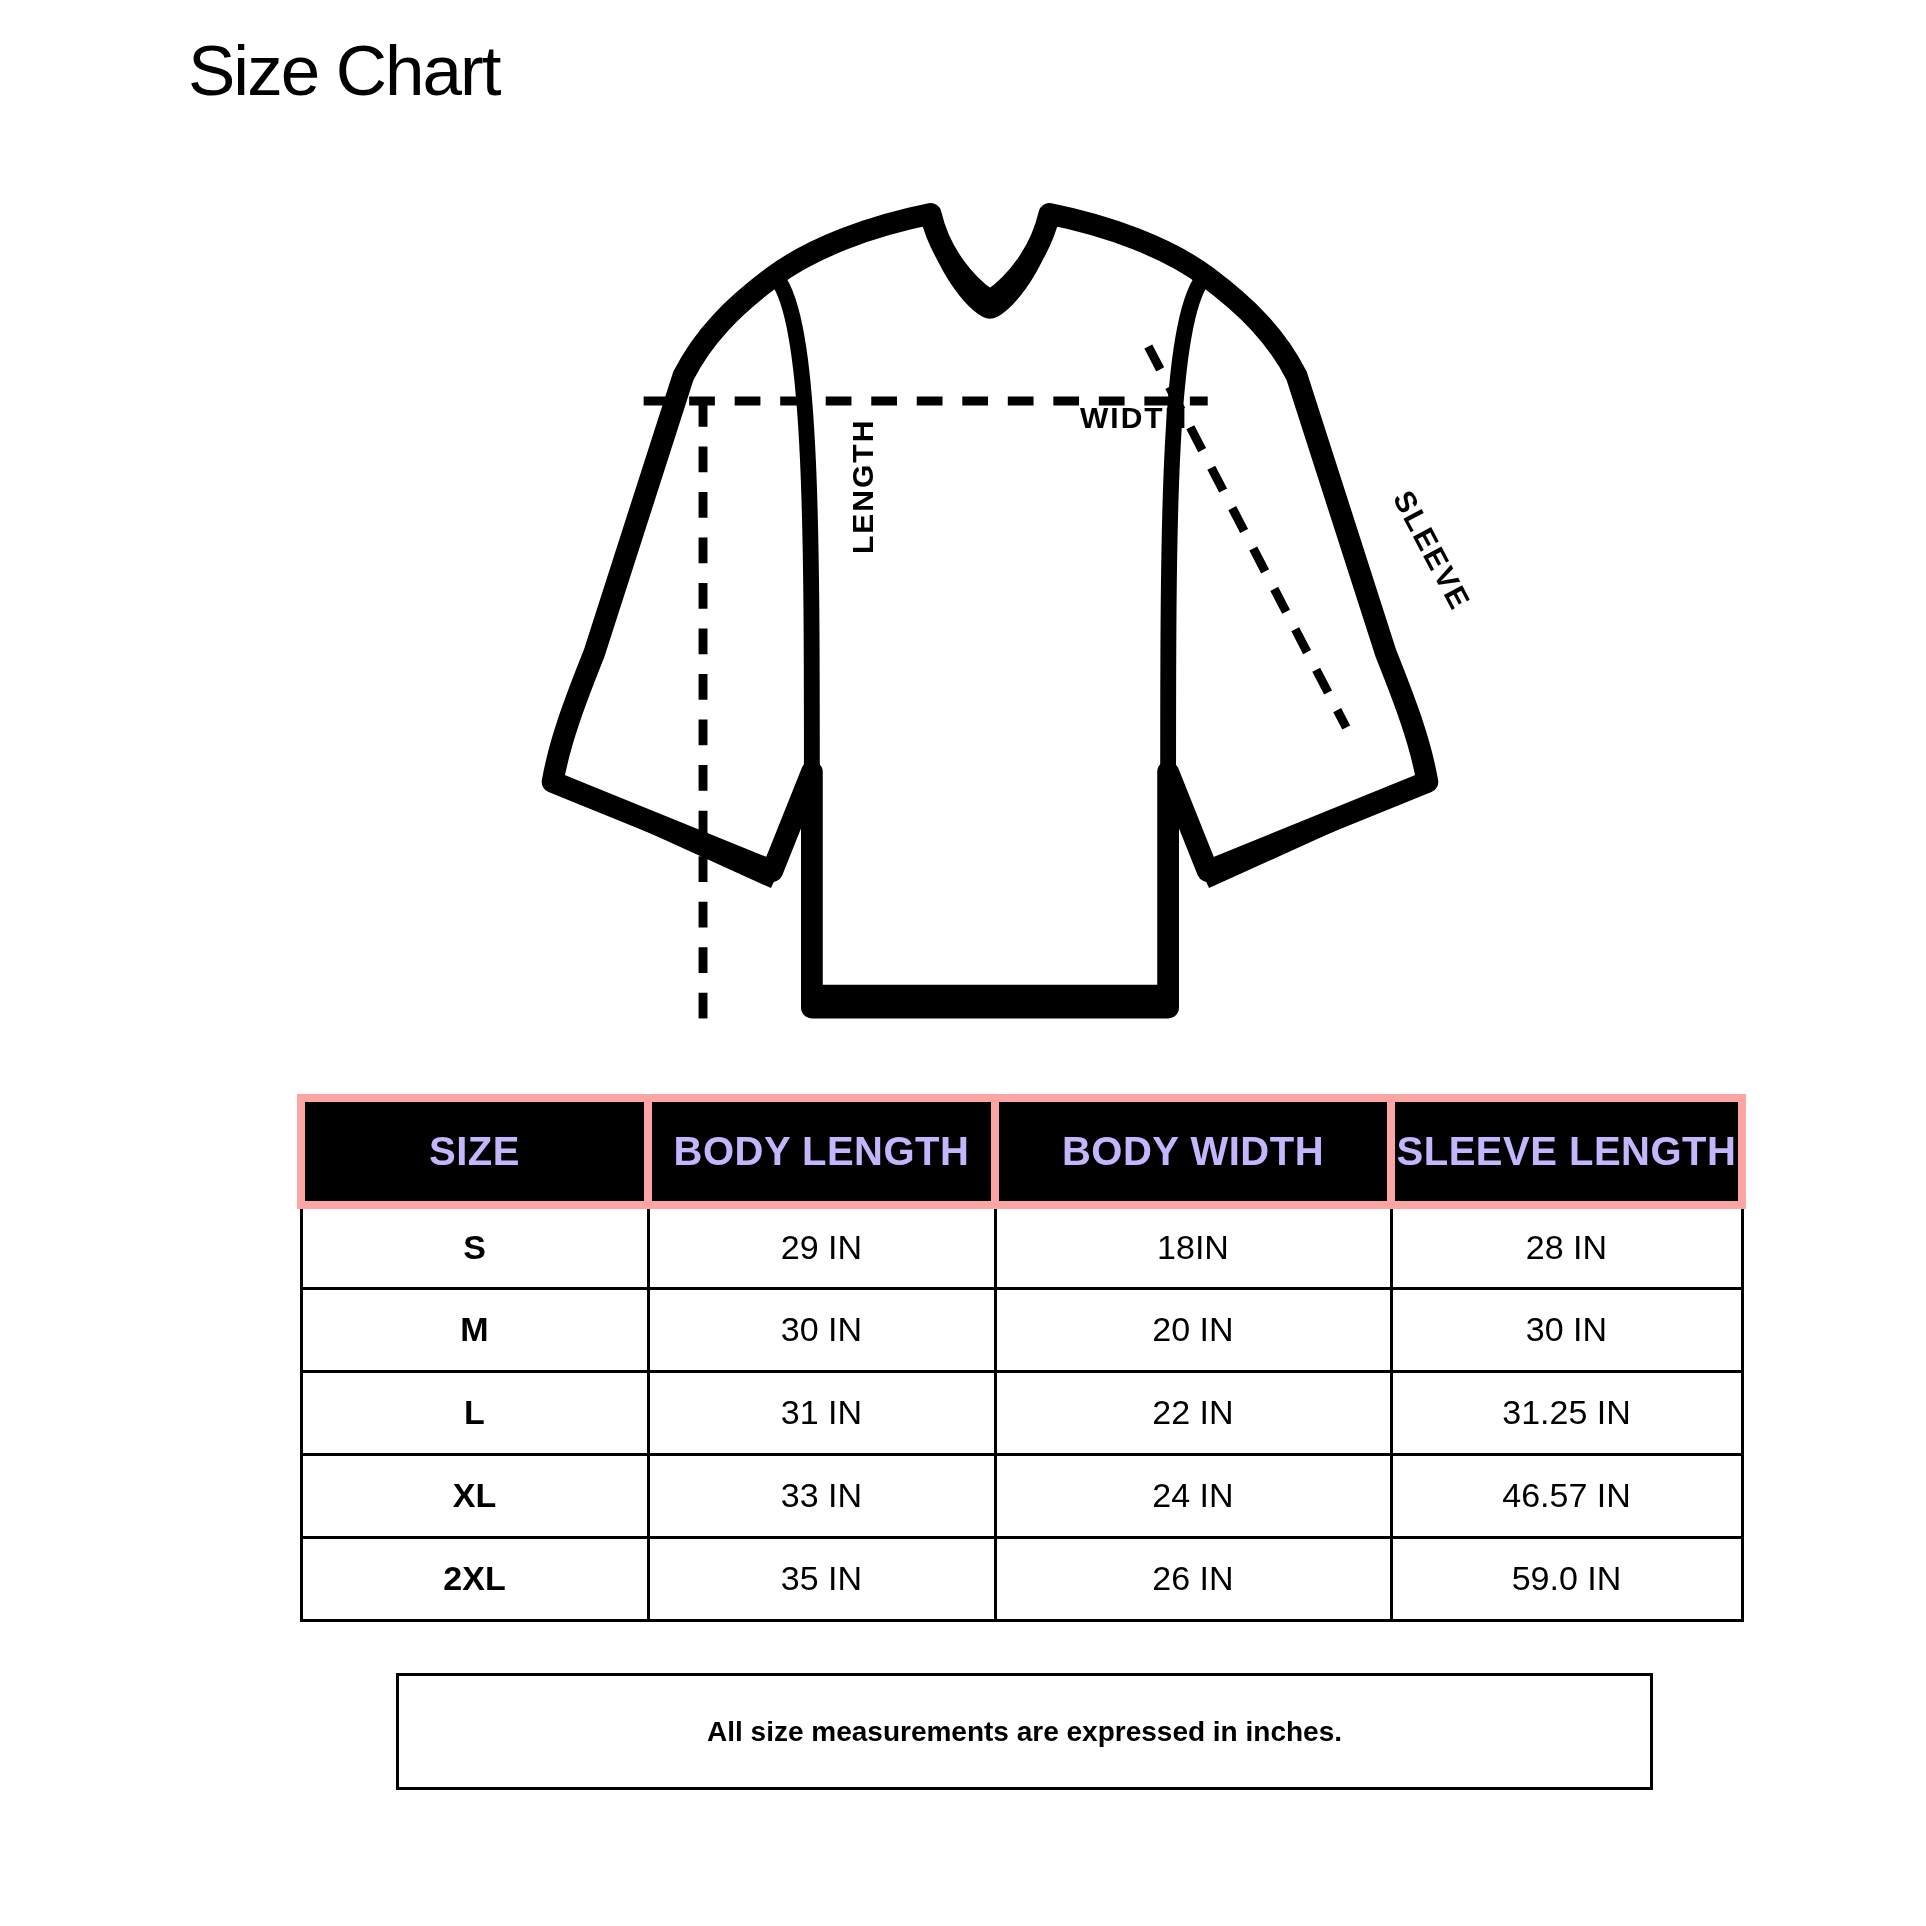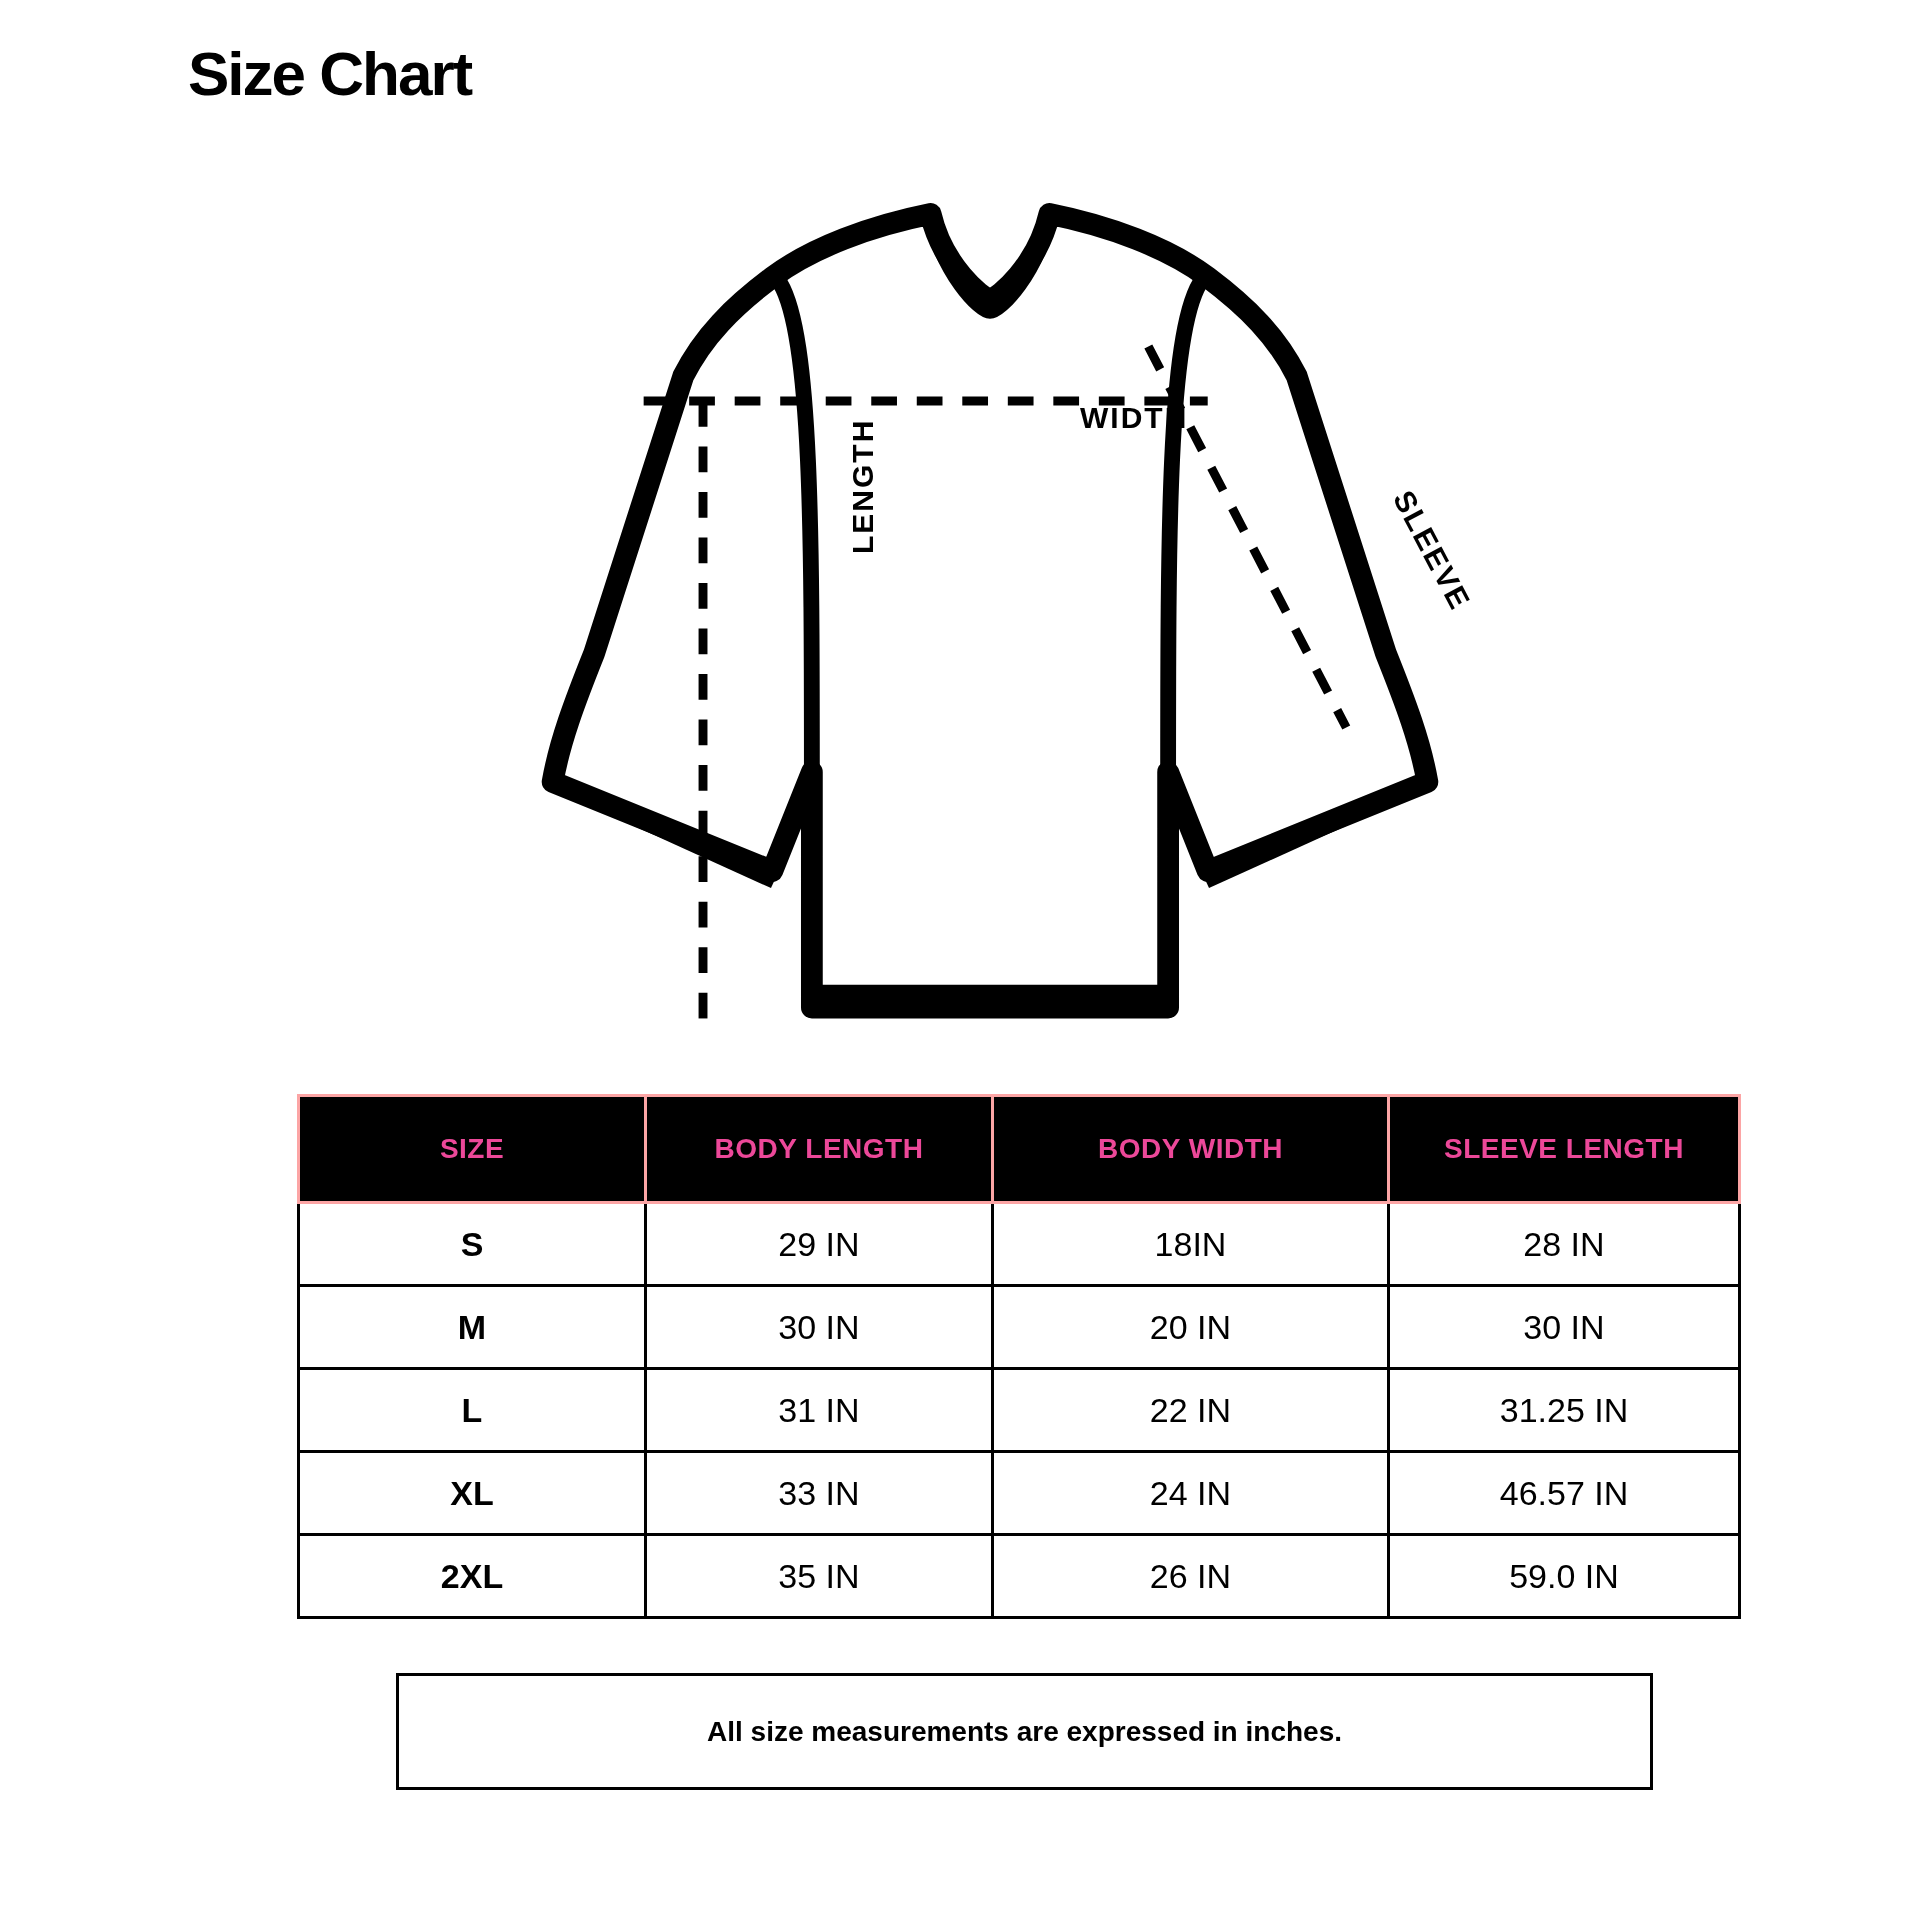--- a/index.html
+++ b/index.html
@@ -16,23 +16,23 @@
     overflow: hidden;
   }
   .page {
     position: absolute;
     inset: 0;
     background: #ffffff;
   }
   .title {
     position: absolute;
     left: 188px;
-    top: 40px;
-    font-size: 62px;
-    font-weight: bold;
+    top: 32px;
+    font-size: 71px;
+    font-weight: normal;
     letter-spacing: -2px;
     line-height: 1.1;
   }
 
   
   .illustration {
     position: absolute;
     left: 515px;
     top: 188px;
     width: 950px;
@@ -75,26 +75,26 @@
   }
   .table th, .table td {
     border: 3px solid #000000;
     text-align: center;
     font-size: 34px;
     height: 83px;
     box-sizing: border-box;
   }
   .table thead th {
     background: #000000;
-    color: #ec4899;
+    color: #c4b5fd;
     font-weight: bold;
     letter-spacing: 0.5px;
-    font-size: 28px;
+    font-size: 40px;
     height: 107px;
-    border: 3px solid #fca5a5;
+    border: 8px solid #fca5a5;
   }
   .table tbody td {
     background: #ffffff;
     font-weight: normal;
   }
   .table tbody td.size-cell {
     font-weight: bold;
   }
   .col-size { width: 347px; }
   .col-body { width: 347px; }

